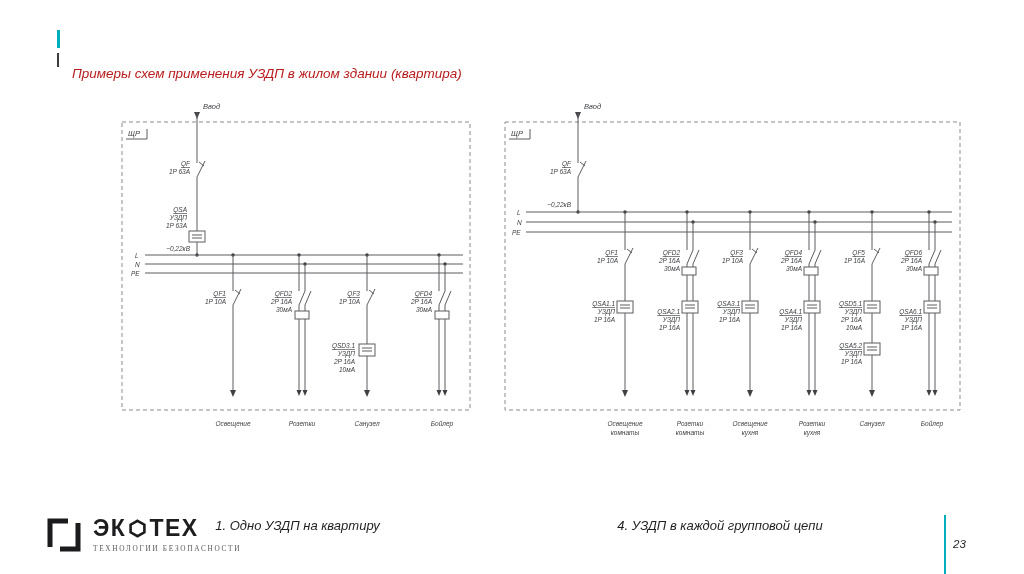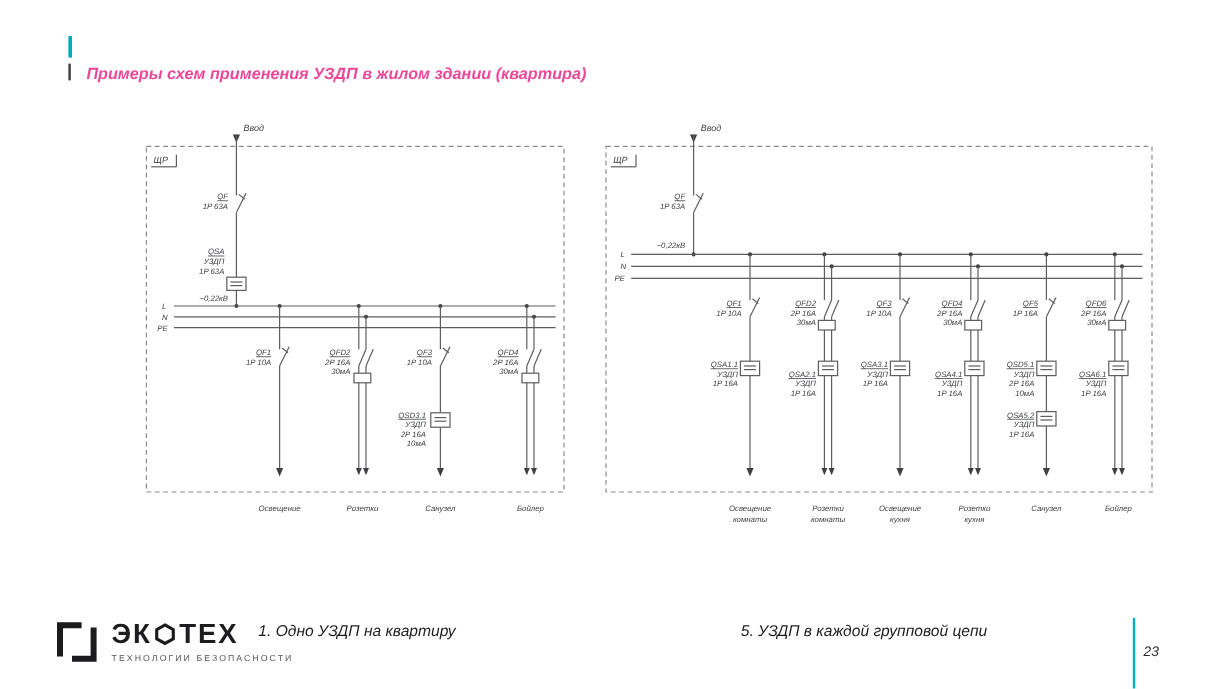--- a/index.html
+++ b/index.html
@@ -4,22 +4,22 @@
 <style>
   * { box-sizing: border-box; }
   html, body { margin:0; padding:0; background:#ffffff; }
   .slide { position:relative; width:1024px; height:574px; background:#ffffff;
            font-family:"Liberation Sans","DejaVu Sans",sans-serif; overflow:hidden; }
 
   .accent-bar    { position:absolute; left:57px; top:30px; width:3px; height:18px; background:#00AEBD; }
   .subtitle-bar  { position:absolute; left:57px; top:53px; width:2px; height:14px; background:#3c3c3c; }
   .title    { position:absolute; left:75px; top:26px; margin:0; font-size:16px; font-style:italic;
               font-weight:bold; color:#00AEBD; white-space:nowrap; }
-  .subtitle { position:absolute; left:72px; top:54px; margin:0; font-size:13.5px; font-style:italic;
-              font-weight:bold; color:#ec4899; white-space:nowrap; }
+  .subtitle { position:absolute; left:72px; top:66px; margin:0; font-size:13.5px; font-style:italic;
+              font-weight:normal; color:#b91c1c; white-space:nowrap; }
 
   .diagram { position:absolute; }
   .diagram-left  { left:115px; top:95px; width:365px; height:345px; }
   .diagram-right { left:500px; top:95px; width:470px; height:345px; }
 
   .caption { position:absolute; top:470px; font-size:13px; font-style:italic; color:#1f1f1f; text-align:center;margin-top:48px; }
   .caption-left  { left:115px; width:365px; }
   .caption-right { left:505px; width:430px; }
 
   
@@ -31,21 +31,21 @@
   .dmid   { text-anchor:middle; }
   .dname  { text-decoration:underline; }
   .dbox   { fill:#ffffff; stroke:#5c5d61; stroke-width:1; }
   .ddot   { fill:#3f4044; stroke:none; }
   .darrow { fill:#3f4044; stroke:none; }
 
   .logo { position:absolute; left:46px; top:517px; display:flex; align-items:flex-start; gap:11px; }
   .logo-brand { display:flex; align-items:center; font-size:23px; font-weight:bold; color:#1d1d1f;
                 letter-spacing:1.5px; line-height:1; }
   .logo-hex { margin:0 2px; }
-  .logo-tagline { margin-top:4px; font-size:7.3px; letter-spacing:1.7px; color:#5a5a5e; }
+  .logo-tagline { margin-top:4px; font-size:7.3px; letter-spacing:1.7px; color:#5a5a5e;font-family:Liberation Serif, serif; }
 
   .page-accent-bar { position:absolute; left:944px; top:515px; width:2px; height:59px; background:#00AEBD; }
   .page-number { position:absolute; left:953px; top:538px; font-size:11.5px; font-style:italic; color:#2a2a2a; }
 </style>
 </head>
 <body>
 
 <div class="slide">
 
   <div class="accent-bar"></div>
@@ -314,21 +314,21 @@
       <text class="dlabel dend dname" x="422" y="219">QSA6.1</text>
       <text class="dlabel dend" x="422" y="227">УЗДП</text>
       <text class="dlabel dend" x="422" y="235">1P 16А</text>
       <polygon class="darrow" points="426.5,295 431.5,295 429,301"></polygon>
       <polygon class="darrow" points="432.5,295 437.5,295 435,301"></polygon>
       <text class="dlabel dmid" x="432" y="331">Бойлер</text>
     </g>
   </svg>
 
   <div class="caption caption-left">1. Одно УЗДП на квартиру</div>
-  <div class="caption caption-right">5. УЗДП в каждой групповой цепи</div>
+  <div class="caption caption-right">4. УЗДП в каждой групповой цепи</div>
 
   <div class="logo">
     <svg class="logo-mark" width="36" height="36" viewBox="0 0 36 36">
       <polyline points="22,4 4,4 4,30" fill="none" stroke="#1b1b1d" stroke-width="5"></polyline>
       <polyline points="14,32 32,32 32,6" fill="none" stroke="#1b1b1d" stroke-width="5"></polyline>
     </svg>
     <div class="logo-text">
       <div class="logo-brand">
         <span>ЭК</span>
         <svg class="logo-hex" width="19" height="19" viewBox="0 0 19 19">

